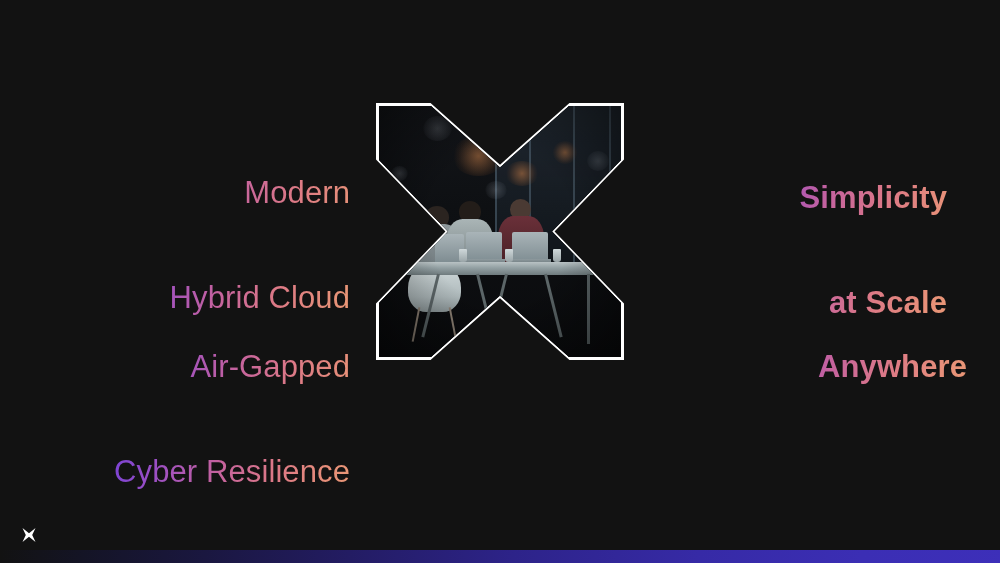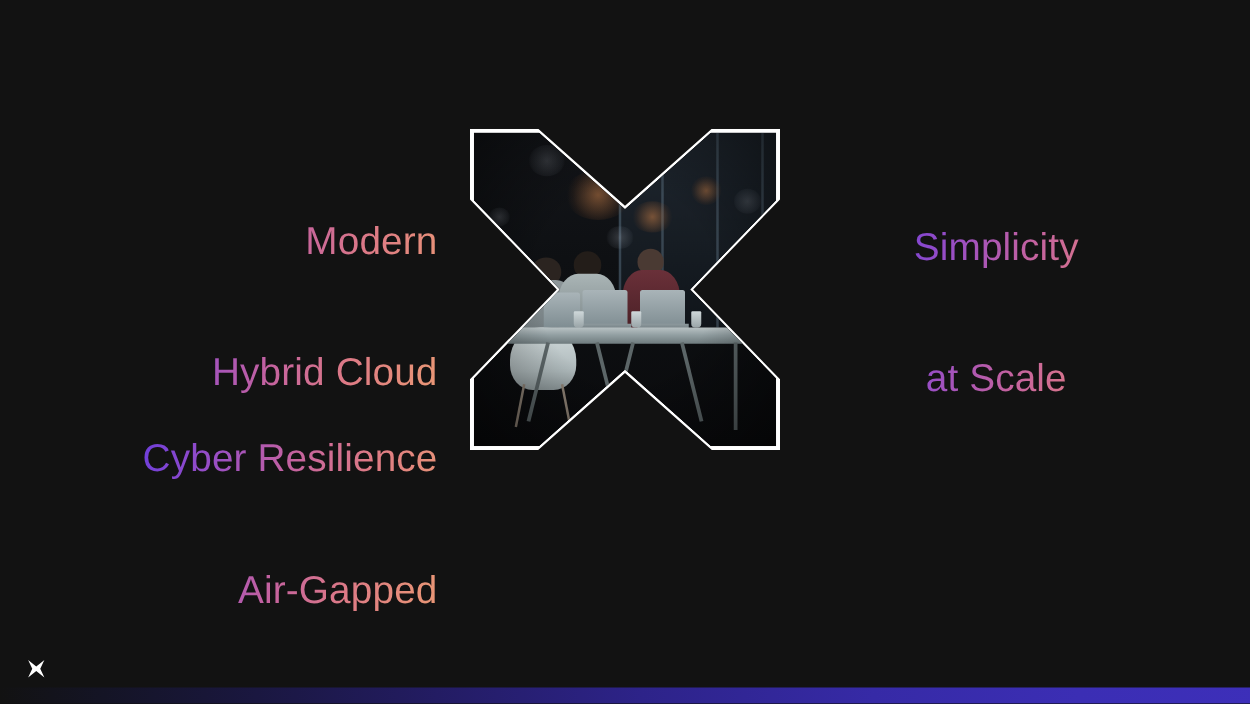--- a/index.html
+++ b/index.html
@@ -32,21 +32,21 @@
         #c4629f 56%,
         #dd7a86 74%,
         #e79079 90%,
         #e99a74 100%);
     -webkit-background-clip: text;
     background-clip: text;
     color: transparent;
     -webkit-text-fill-color: transparent;
   }
   .headline.right-align { text-align: right; }
-  .headline.left-align  { text-align: center; }
+  .headline.left-align  { text-align: right; font-weight: bold; }
 
   #hl-modern   { left: 60px;  top: 105px; width: 290px; }
   #hl-simplicity { left: 647px; top: 110px; width: 300px; }
   #hl-airgap   { left: 60px;  top: 279px; width: 290px; }
   #hl-cloudnative { left: 647px; top: 279px; width: 320px; }
 
   
   #x-frame {
     position: absolute;
     left: 376px;
@@ -183,25 +183,26 @@
     <div>Modern</div>
     <div>Hybrid Cloud</div>
   </div>
 
   <div class="headline left-align" id="hl-simplicity">
     <div>Simplicity</div>
     <div>at Scale</div>
   </div>
 
   <div class="headline right-align" id="hl-airgap">
+    <div>Air-Gapped</div>
     <div>Cyber Resilience</div>
-    <div>Air-Gapped</div>
   </div>
 
   <div class="headline left-align" id="hl-cloudnative">
+    <div>Anywhere</div>
   </div>
 
   <div id="x-frame">
     <div class="x-outer"></div>
     <div class="x-photo">
 
       <div class="ph scene-bg"></div>
 
       <div class="ph glass-wall"></div>
       <div class="ph mullion" style="left:62%;"></div>

